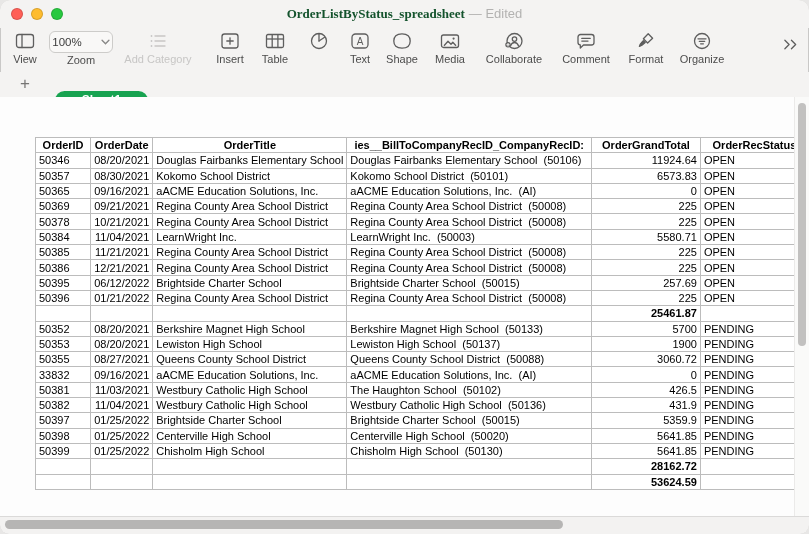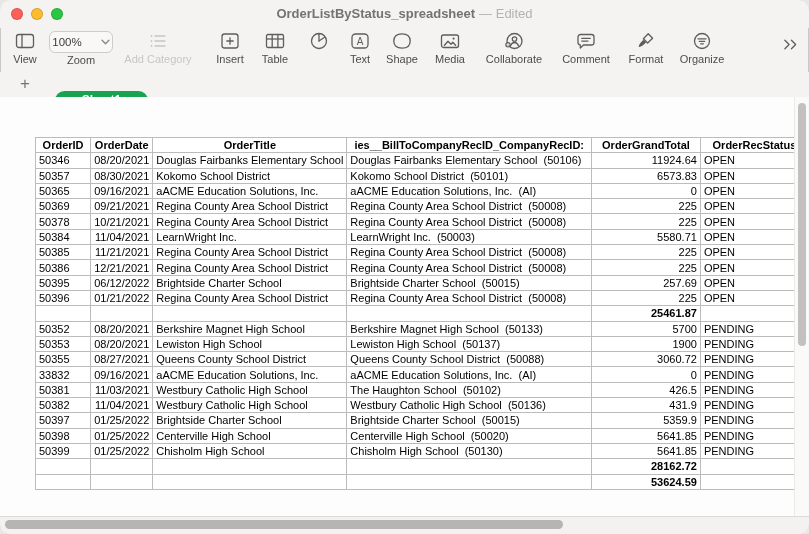--- a/index.html
+++ b/index.html
@@ -3,21 +3,21 @@
 <meta charset="utf-8">
 <style>
   html,body{margin:0;padding:0;background:#e8e7e6;}
   .window{position:relative;width:809px;height:534px;overflow:hidden;border-radius:10px 10px 9px 9px;
     font-family:"Liberation Sans",sans-serif;background:#f4f3f2;box-shadow:0 0 0 1px #c9c8c7 inset;}
   
   .titlebar{position:relative;height:28px;background:#f4f3f2;}
   .traffic{position:absolute;left:11px;top:7.5px;display:flex;gap:8px;}
   .tl{width:12px;height:12px;border-radius:50%;display:inline-block;box-sizing:border-box;border:0.5px solid rgba(0,0,0,0.15);}
   .wtitle{position:absolute;left:0;right:0;top:0;height:28px;line-height:28px;text-align:center;font-size:13px;}
-  .wtitle .fname{font-weight:700;color:#737373;}
+  .wtitle .fname{font-weight:700;color:#14532d;font-family:Liberation Serif, serif;}
   .wtitle .edited{color:#b3b2b1;font-weight:400;margin-left:4px;}
   
   .toolbar{position:relative;height:44px;display:flex;align-items:flex-start;padding:1px 8px 0 8px;box-sizing:border-box;}
   .titem{display:flex;flex-direction:column;align-items:center;flex:0 0 auto;}
   .ticon{height:23px;display:flex;align-items:center;justify-content:center;}
   .ticon svg{display:block;}
   .tlabel{font-size:11px;color:#4c4c4c;margin-top:1px;white-space:nowrap;}
   .ti-view{width:34px;}
   .ti-zoom{width:66px;margin-left:6px;}
   .ti-addcat{width:84px;margin-left:2px;}

